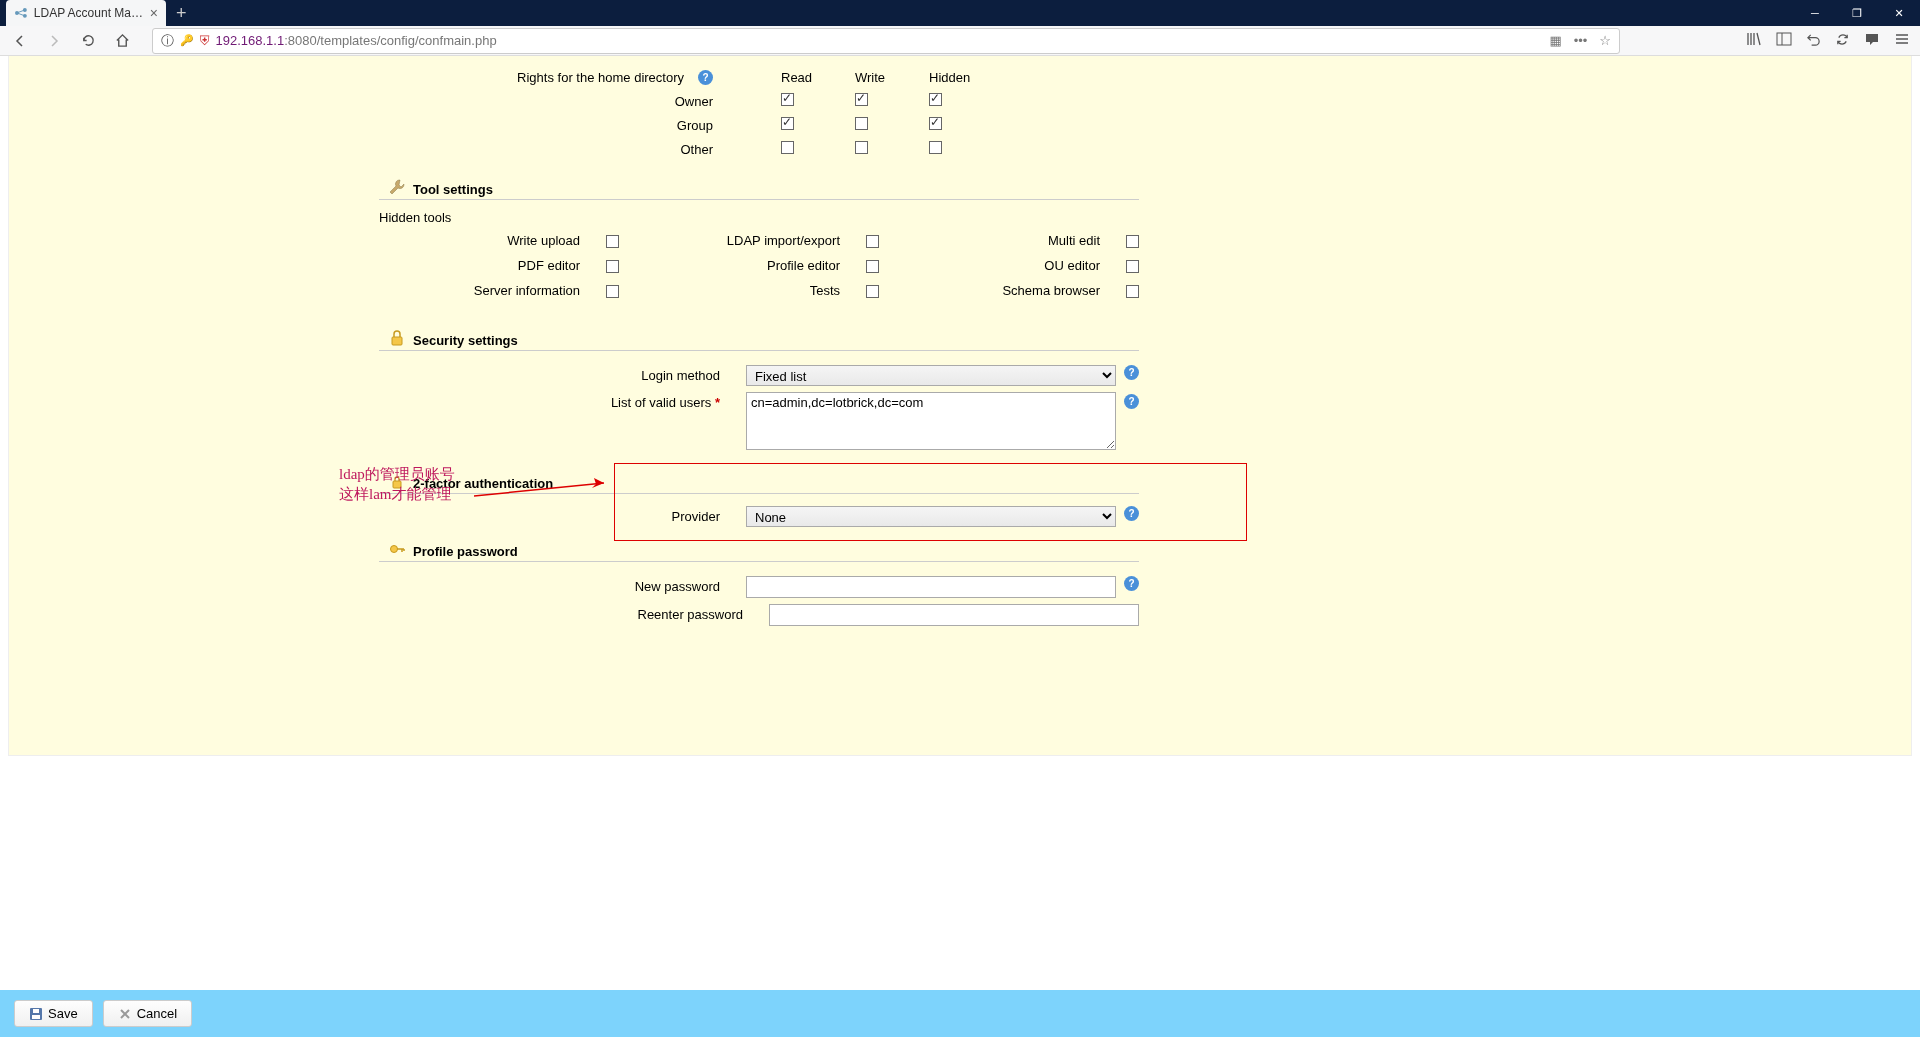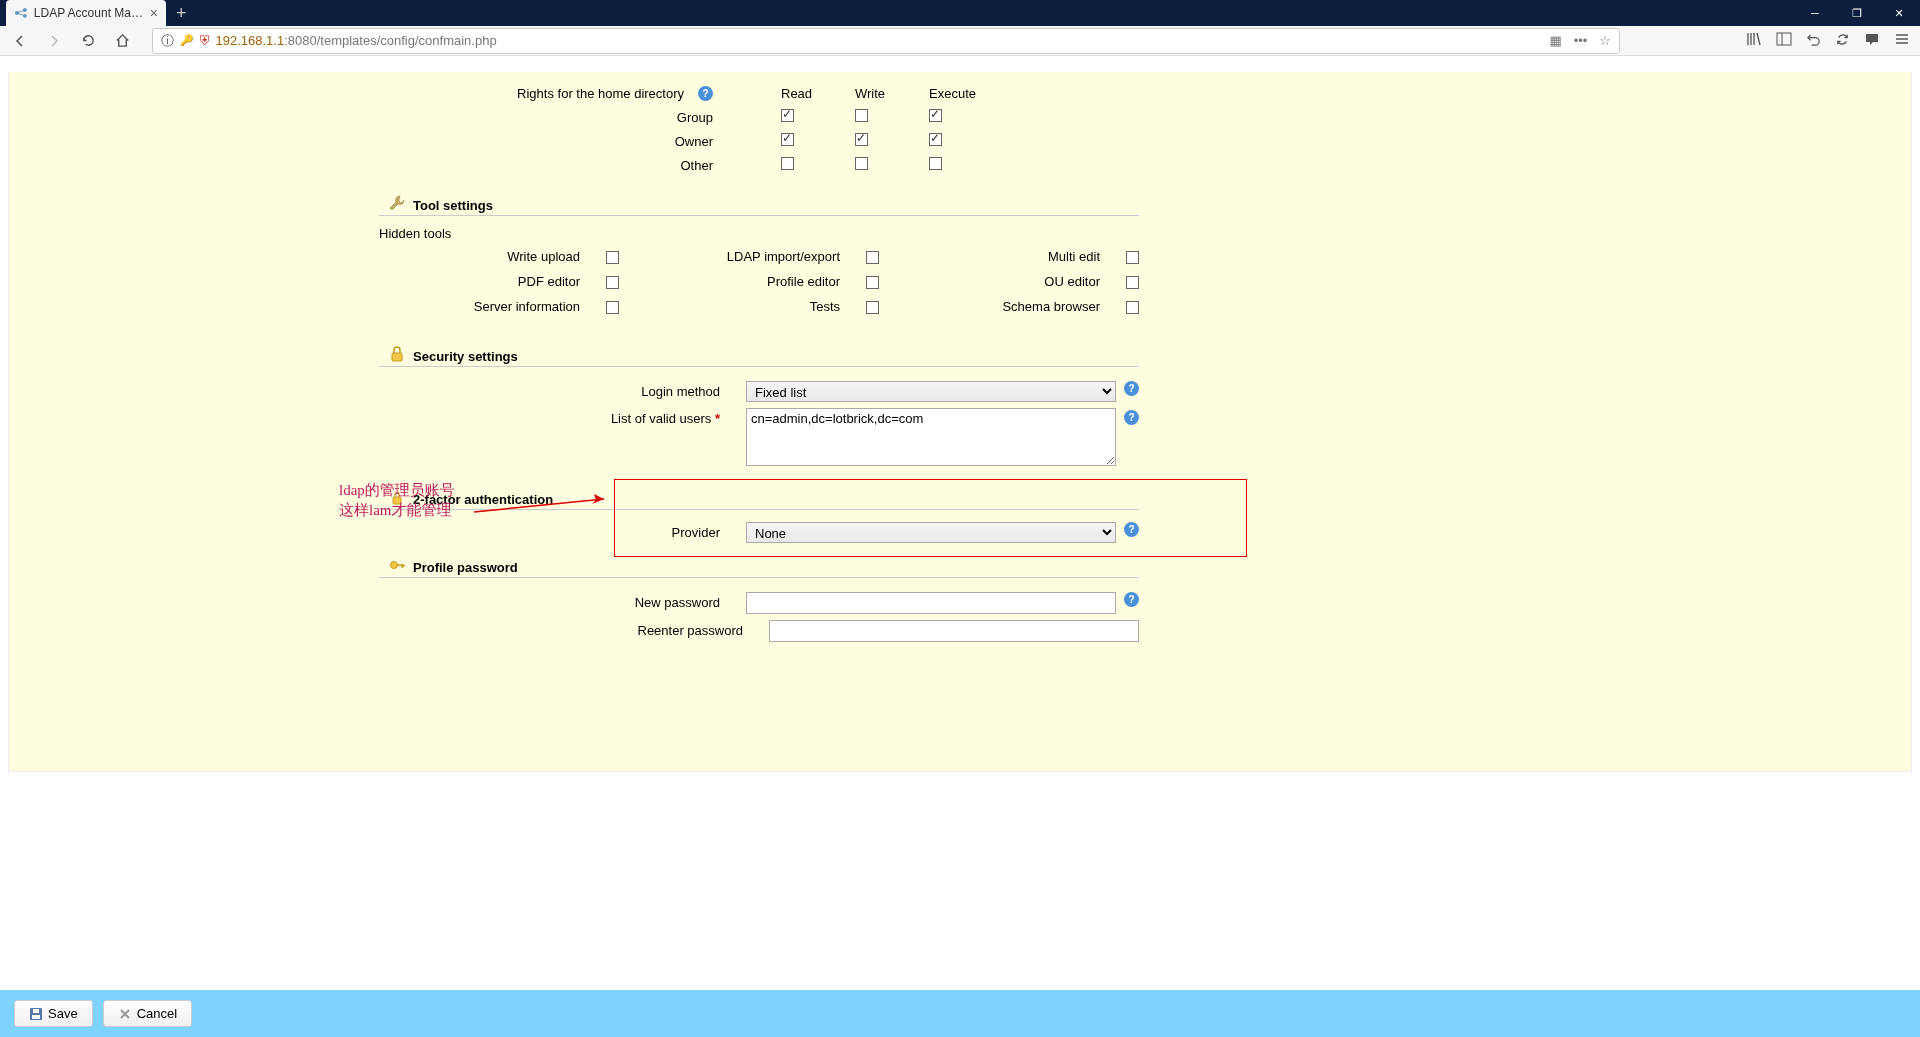--- a/index.html
+++ b/index.html
@@ -13,27 +13,27 @@
 .tab-title { white-space: nowrap; overflow: hidden; text-overflow: ellipsis; max-width: 110px; color: #333; }
 .tab-close { color: #666; font-size: 14px; cursor: pointer; }
 .new-tab { color: #ccc; font-size: 18px; padding: 0 10px; cursor: pointer; }
 .window-controls { margin-left: auto; display: flex; gap: 0; }
 .win-btn { width: 42px; height: 26px; color: #fff; font-size: 11px; display: flex; align-items: center; justify-content: center; cursor: pointer; }
 
 .toolbar { height: 30px; background: #f7f7f8; border-bottom: 1px solid #ddd; display: flex; align-items: center; padding: 0 6px; gap: 6px; }
 .nav-btn { width: 28px; height: 28px; display: flex; align-items: center; justify-content: center; cursor: pointer; color: #666; border-radius: 4px; font-size: 15px; }
 .nav-btn.disabled { color: #bbb; }
 .url-bar { flex: 1; height: 26px; border: 1px solid #ccc; border-radius: 3px; margin: 0 120px 0 10px; display: flex; align-items: center; padding: 0 8px; background: #fff; font-size: 13px; color: #777; gap: 6px; }
-.url-text .dark { color: #a16207; }
+.url-text .dark { color: #701a75; }
 .url-icons { display: flex; gap: 6px; align-items: center; color: #555; }
 .right-icons { display: flex; gap: 14px; align-items: center; color: #555; padding-right: 4px; }
 
 
 .viewport { height: calc(1037px - 26px - 30px); overflow-y: scroll; background: #fff; position: relative; }
-.page-wrap { background: #fffddf; margin: 16px 8px; min-height: 700px; padding-bottom: 10px; border: 1px solid #eee; border-top: none; position: relative; }
+.page-wrap { background: #fffddf; margin: 0 8px; min-height: 700px; padding-bottom: 10px; border: 1px solid #eee; border-top: none; position: relative; }
 
 .content { width: 760px; margin-left: 370px; padding-top: 6px; }
 
 .section-head { display: flex; align-items: flex-end; padding-left: 8px; margin-top: 20px; border-bottom: 1px solid #ccc; padding-bottom: 2px; }
 .section-icon { width: 20px; height: 20px; margin-right: 6px; display: inline-block; }
 .section-title { font-weight: bold; font-size: 13px; }
 
 
 .perm-row { display: flex; align-items: center; margin: 8px 0; }
 .perm-label-col { width: 350px; text-align: right; padding-right: 16px; }
@@ -167,37 +167,37 @@
   <div class="content">
 
     <div class="perm-row">
       <div class="perm-label-col" style="display:flex;justify-content:flex-end;align-items:center;gap:6px;">
         <span>Rights for the home directory</span>
         <span class="help-icon">?</span>
       </div>
       <div class="perm-cells">
         <span class="perm-col perm-header">Read</span>
         <span class="perm-col perm-header">Write</span>
-        <span class="perm-col perm-header">Execute</span>
+        <span class="perm-col perm-header">Hidden</span>
       </div>
     </div>
     <div id="rights-rows">
+          <div class="perm-row">
+            <div class="perm-label-col">Owner</div>
+            <div class="perm-cells">
+              <span class="perm-col"><span class="chk checked"></span></span>
+              <span class="perm-col"><span class="chk checked"></span></span>
+              <span class="perm-col"><span class="chk checked"></span></span>
+            </div>
+          </div>
           <div class="perm-row">
             <div class="perm-label-col">Group</div>
             <div class="perm-cells">
               <span class="perm-col"><span class="chk checked"></span></span>
               <span class="perm-col"><span class="chk"></span></span>
-              <span class="perm-col"><span class="chk checked"></span></span>
-            </div>
-          </div>
-          <div class="perm-row">
-            <div class="perm-label-col">Owner</div>
-            <div class="perm-cells">
-              <span class="perm-col"><span class="chk checked"></span></span>
-              <span class="perm-col"><span class="chk checked"></span></span>
               <span class="perm-col"><span class="chk checked"></span></span>
             </div>
           </div>
           <div class="perm-row">
             <div class="perm-label-col">Other</div>
             <div class="perm-cells">
               <span class="perm-col"><span class="chk"></span></span>
               <span class="perm-col"><span class="chk"></span></span>
               <span class="perm-col"><span class="chk"></span></span>
             </div>

